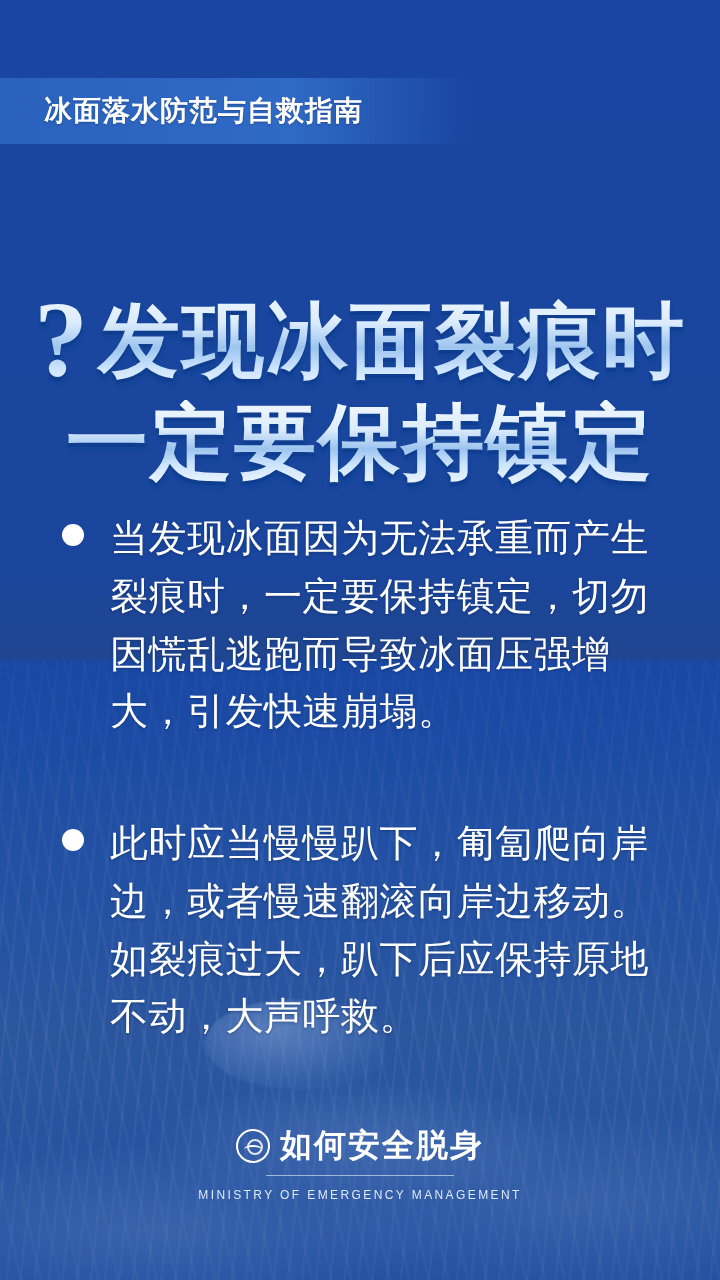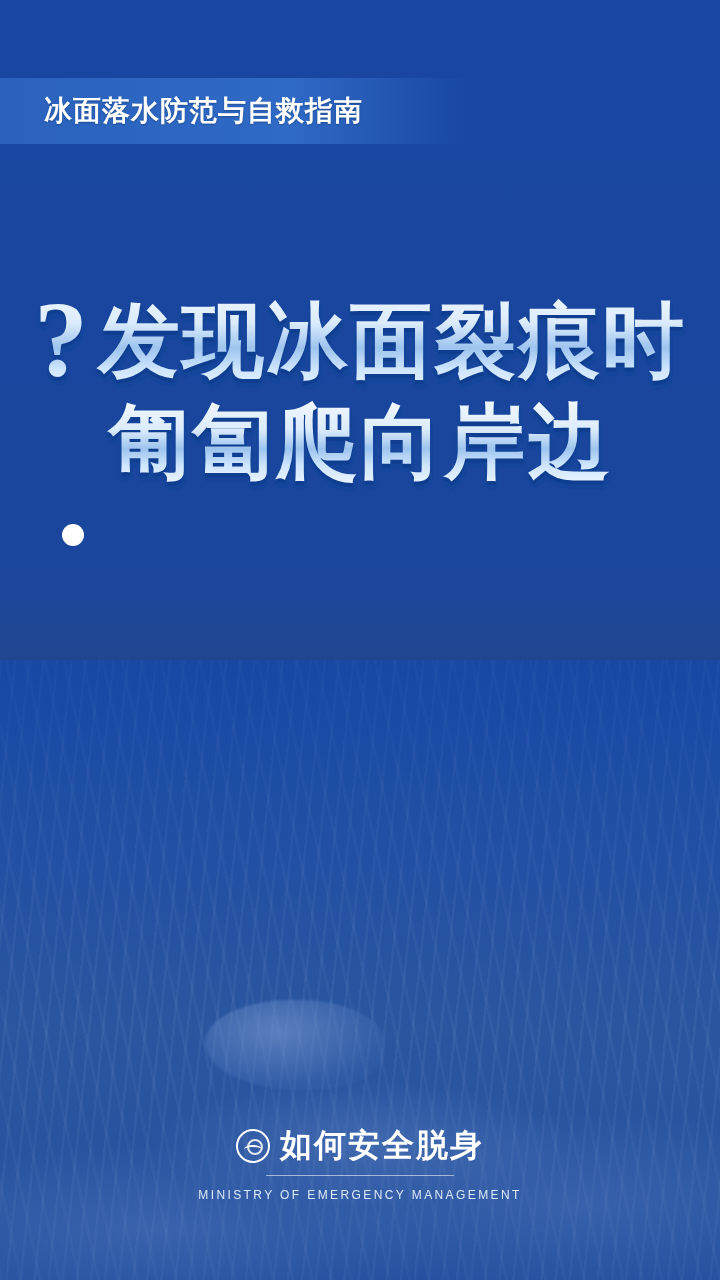--- a/index.html
+++ b/index.html
@@ -181,26 +181,31 @@
   <div class="bg-vignette"></div>
 
   <div class="ribbon">
     <div class="ribbon-text">冰面落水防范与自救指南</div>
   </div>
 
   <div class="title-wrap">
     <div class="title-row row1">
       <span class="qmark">?</span><span>发现冰面裂痕时</span>
     </div>
-    <div class="title-row row2">匍匐爬向岸边</div>
+    <div class="title-row row2">一定要保持镇定</div>
   </div>
 
   <div class="content">
     <div class="bullet-item">
       <span class="bullet-dot"></span>
+      <span class="bullet-text">当发现冰面因为无法承重而产生裂痕时，一定要保持镇定，切勿因慌乱逃跑而导致冰面压强增大，引发快速崩塌。</span>
+    </div>
+    <div class="bullet-item">
+      <span class="bullet-dot"></span>
+      <span class="bullet-text">此时应当慢慢趴下，匍匐爬向岸边，或者慢速翻滚向岸边移动。如裂痕过大，趴下后应保持原地不动，大声呼救。</span>
     </div>
   </div>
 
   <div class="footer">
     <div class="footer-row">
       <span class="footer-mark"></span>
       <span class="footer-cn">如何安全脱身</span>
     </div>
     <div class="footer-rule"></div>
     <div class="footer-en">MINISTRY OF EMERGENCY MANAGEMENT</div>

